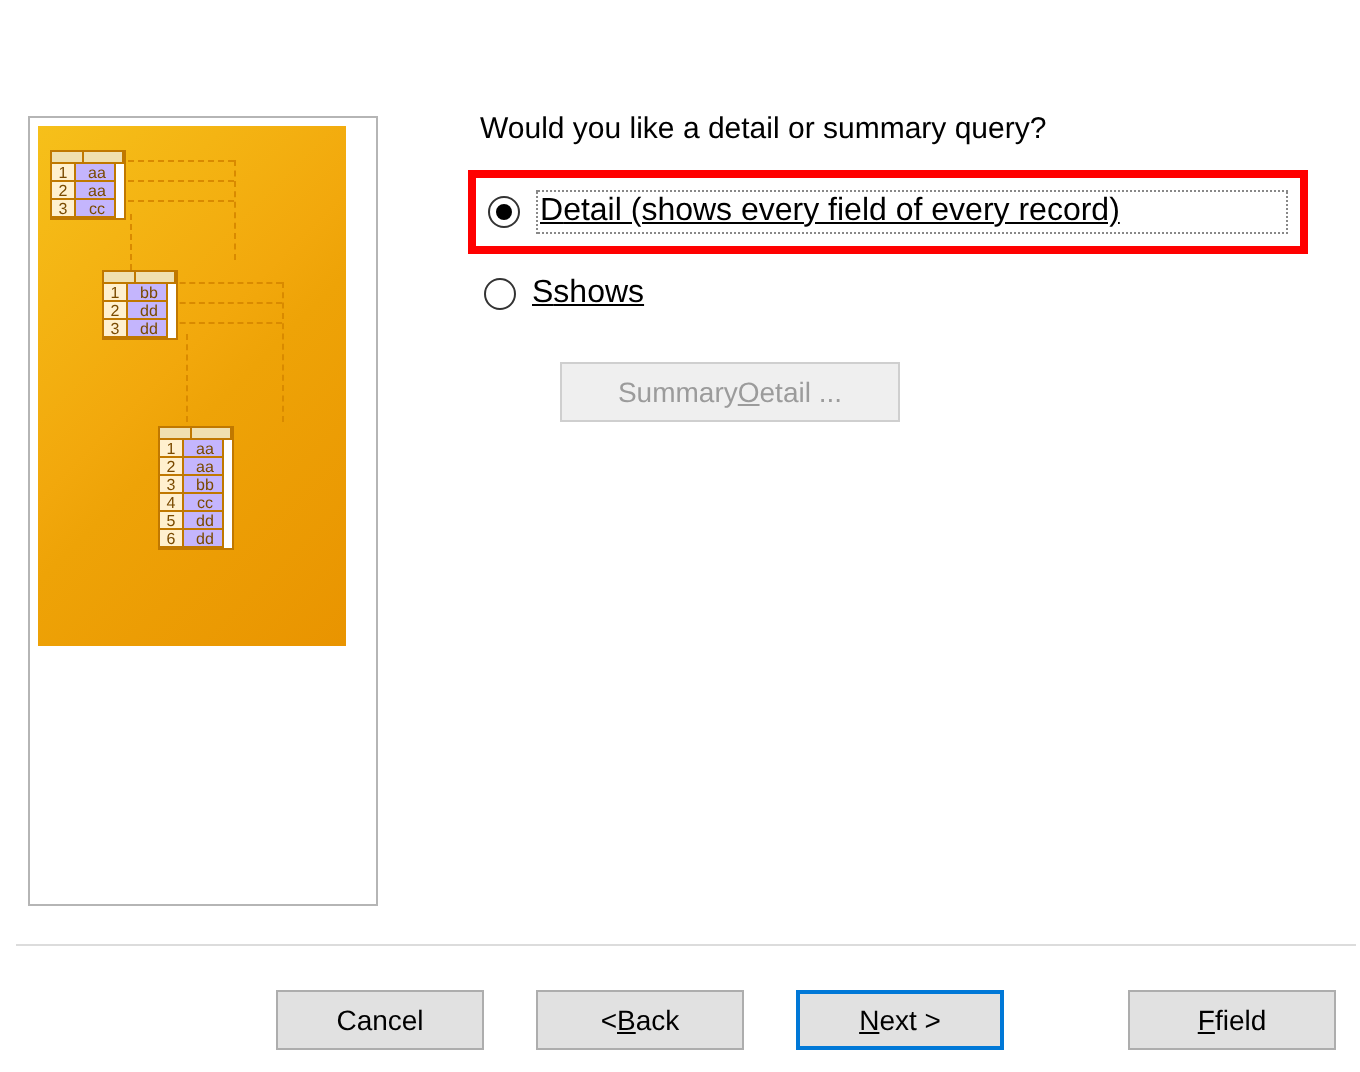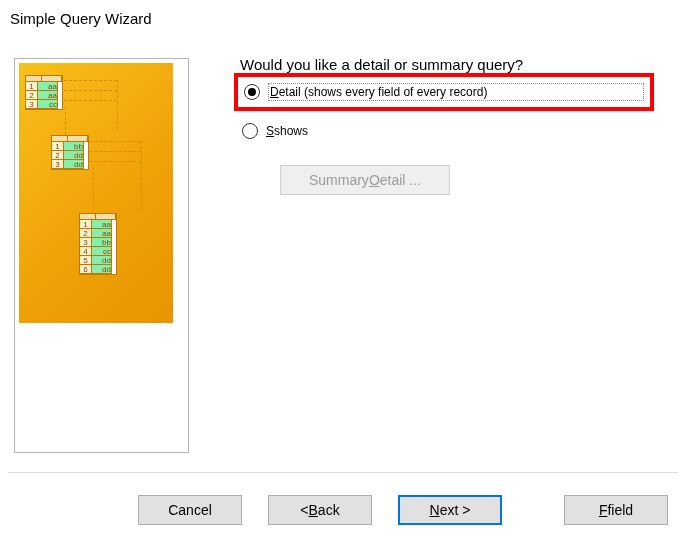--- a/index.html
+++ b/index.html
@@ -58,24 +58,24 @@
     border-bottom: 1px solid #c07800;
     background: #f0e0b0;
   }
   .mini-table .row {
     display: flex;
   }
   .mini-table .row div {
     width: 16px; height: 9px;
     border-right: 1px solid #c07800;
     border-bottom: 1px solid #c07800;
-    text-align: right;
+    text-align: center;
     padding-left: 2px;
     color: #7a4a00;
-    background: #86efac;
+    background: #c4b5fd;
   }
   .mini-table .row div:first-child {
     width: 12px;
     text-align: center;
     padding-left: 0;
     background: #fff0cf;
   }
   .t1 { left: 6px;  top: 12px; }
   .t2 { left: 32px; top: 72px; }
   .t3 { left: 60px; top: 150px; }
@@ -87,20 +87,21 @@
   .dash.h { border-top: 1px dashed #d98a00; height: 0; }
   .dash.v { border-left: 1px dashed #d98a00; width: 0; }
 
   .right-area {
     position: absolute;
     left: 240px; top: 6px;
     width: 430px;
   }
   .question {
     font-size: 15px;
+    margin-bottom: 12px;
   }
   .highlight-box {
     border: 4px solid #ff0000;
     padding: 6px 6px 6px 6px;
     width: 420px;
     margin-left: -6px;
     display: flex;
     align-items: center;
   }
   .radio-row {
@@ -120,21 +121,22 @@
   }
   .radio.selected::after {
     content: "";
     position: absolute;
     left: 3px; top: 3px;
     width: 8px; height: 8px;
     border-radius: 50%;
     background: #000;
   }
   .radio-label {
-    font-size: 12px;
+    font-size: 16px;
+    text-decoration: underline;
   }
   .radio-label.focus {
     border: 1px dotted #888;
     padding: 1px 280px 1px 1px; 
     max-width: 402px;
     white-space: nowrap;
     overflow: hidden;
   }
   .summary-opts-wrap {
     margin-top: 22px;
@@ -181,21 +183,20 @@
     padding-right: 12px;
   }
   .footer .btn { width: 104px; }
   .footer .spacer { width: 10px; }
 </style>
 </head>
 <body>
 
 <div class="window">
 
-  <div class="title">Simple Query Wizard</div>
 
   <div class="content">
 
     <div class="preview-pane">
       <div class="preview-inner">
 
         <div class="dash h" style="left:40px; top:17px; width:58px;"></div>
         <div class="dash h" style="left:40px; top:27px; width:58px;"></div>
         <div class="dash h" style="left:40px; top:37px; width:58px;"></div>
         <div class="dash v" style="left:98px; top:17px; height:50px;"></div>

